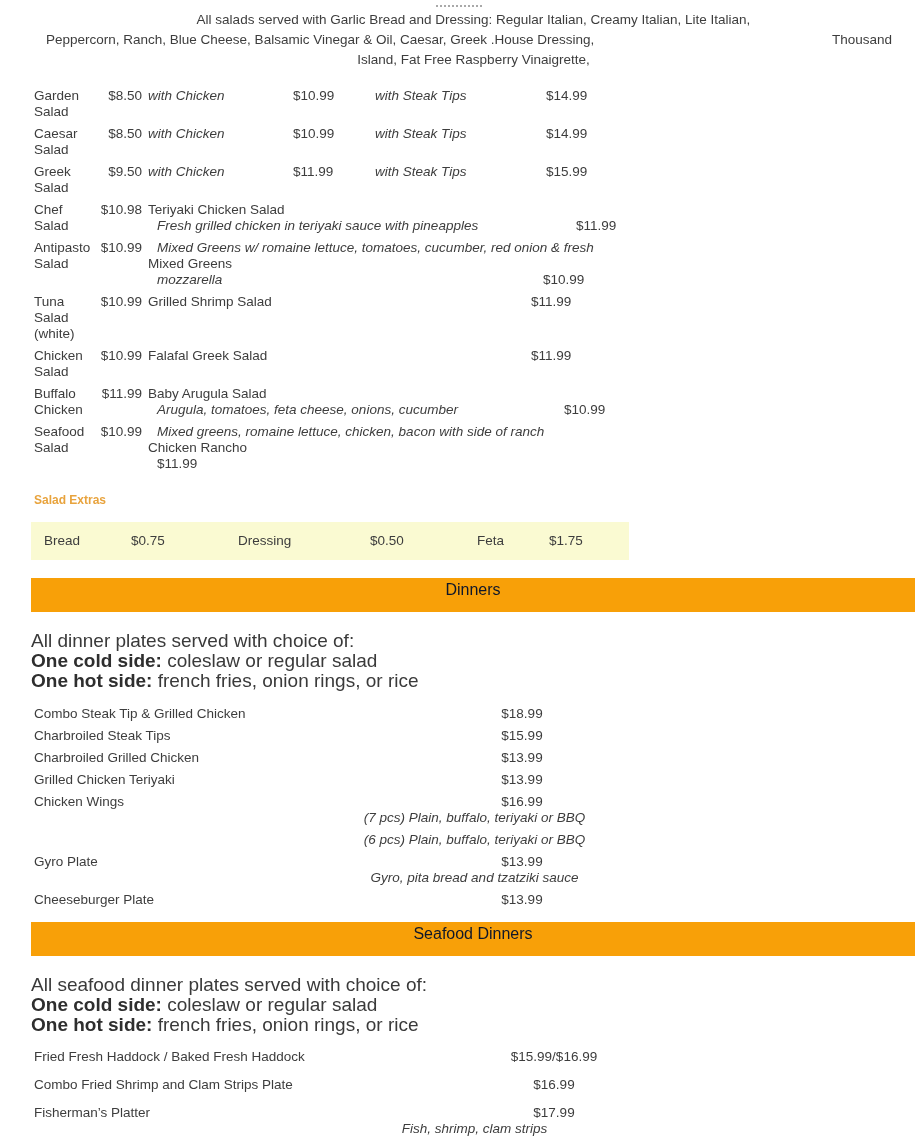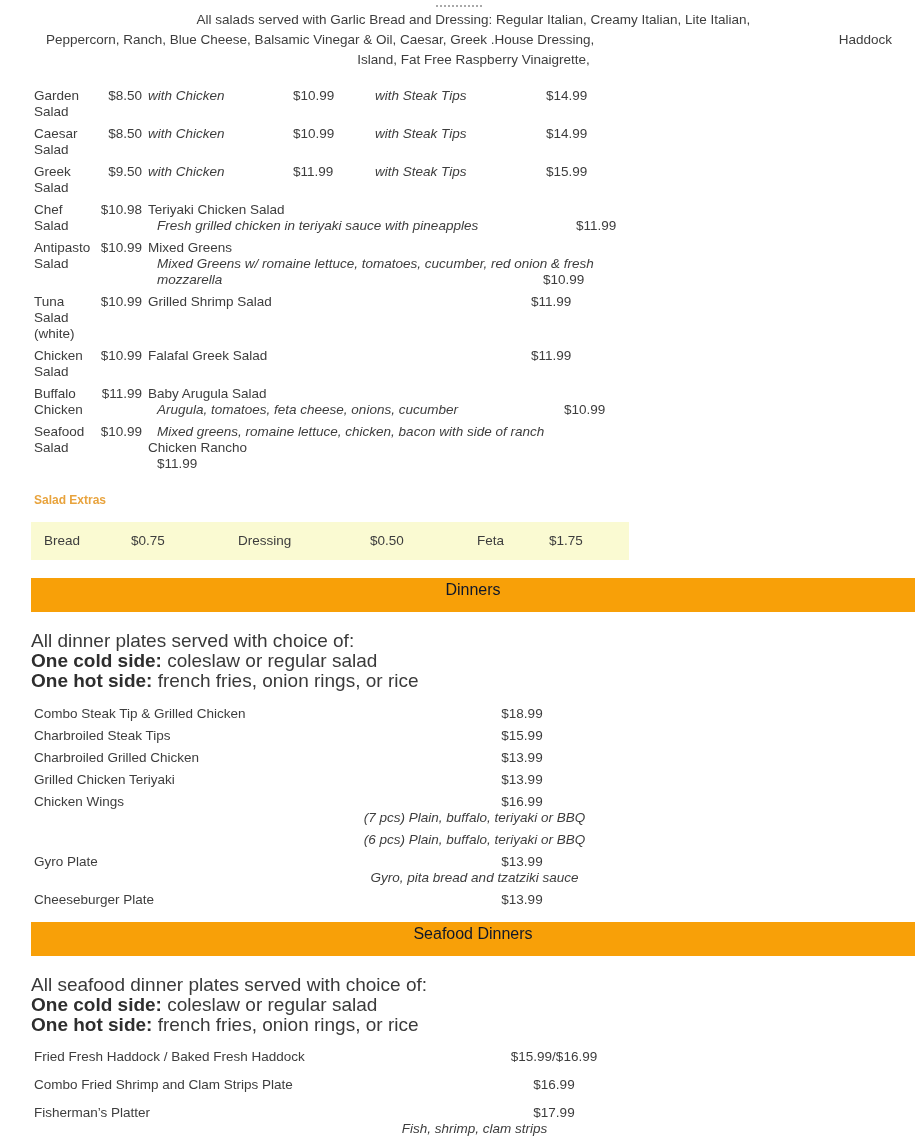--- a/index.html
+++ b/index.html
@@ -73,21 +73,21 @@
 <body>
 
 <div class="page">
 
   <div class="top-clip"></div>
 
   <div class="intro">
     <div class="l1">All salads served with Garlic Bread and Dressing: Regular Italian, Creamy Italian, Lite Italian,</div>
     <div class="l2">
       <span>Peppercorn, Ranch, Blue Cheese, Balsamic Vinegar &amp; Oil, Caesar, Greek .House Dressing,</span>
-      <span class="thousand">Haddock</span>
+      <span class="thousand">Thousand</span>
     </div>
     <div class="l3">Island, Fat Free Raspberry Vinaigrette,</div>
   </div>
 
   <div class="salads">
       <div class="srow v-options">
         <span class="sname">Garden Salad</span>
         <span class="sprice">$8.50</span>
         <div class="scontent">
           <div class="sline"><em class="opt1">with Chicken</em><span class="p1">$10.99</span><em class="opt2">with Steak Tips</em><span class="p2">$14.99</span></div>
@@ -112,22 +112,22 @@
         <span class="sprice">$10.98</span>
         <div class="scontent">
           <div class="sline titleline"><span class="stitle">Teriyaki Chicken Salad</span></div>
           <div class="sline descline"><em class="sdesc">Fresh grilled chicken in teriyaki sauce with pineapples</em><span class="dprice">$11.99</span></div>
         </div>
       </div>
       <div class="srow v-antipasto">
         <span class="sname">Antipasto Salad</span>
         <span class="sprice">$10.99</span>
         <div class="scontent">
+          <div class="sline descline"><em class="sdesc">Mixed Greens w/ romaine lettuce, tomatoes, cucumber, red onion &amp; fresh</em></div>
           <div class="sline titleline"><span class="stitle">Mixed Greens</span></div>
-          <div class="sline descline"><em class="sdesc">Mixed Greens w/ romaine lettuce, tomatoes, cucumber, red onion &amp; fresh</em></div>
           <div class="sline desc2line"><em class="sdesc2">mozzarella</em><span class="dprice2">$10.99</span></div>
         </div>
       </div>
       <div class="srow v-titleprice">
         <span class="sname">Tuna Salad (white)</span>
         <span class="sprice">$10.99</span>
         <div class="scontent">
           <div class="sline titleline"><span class="stitle">Grilled Shrimp Salad</span><span class="tprice">$11.99</span></div>
         </div>
       </div>

